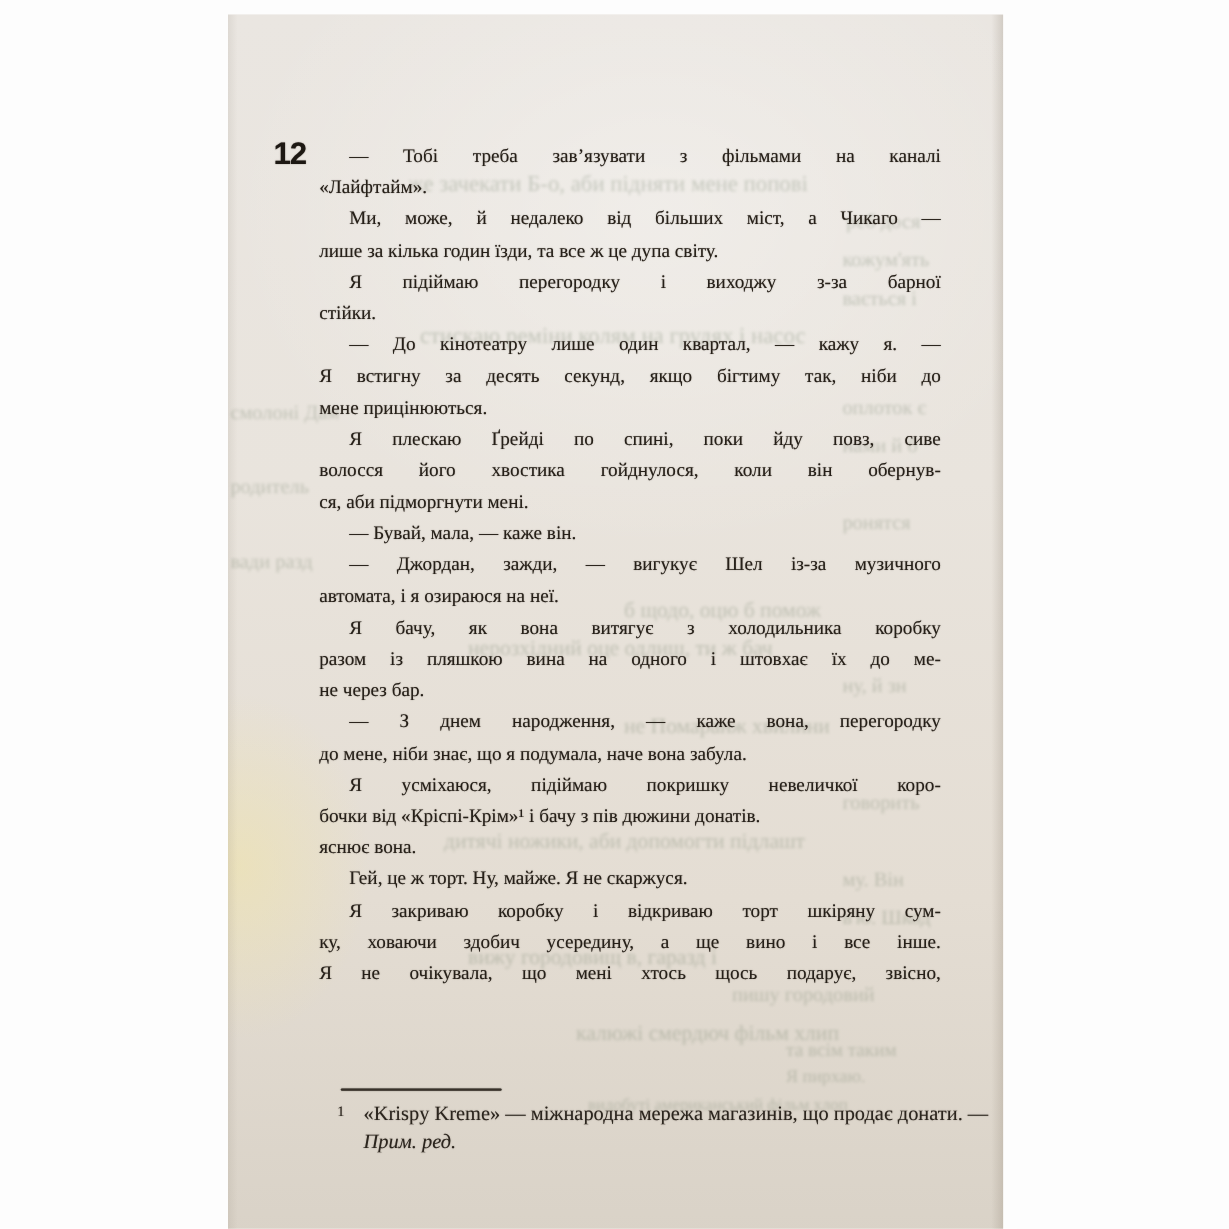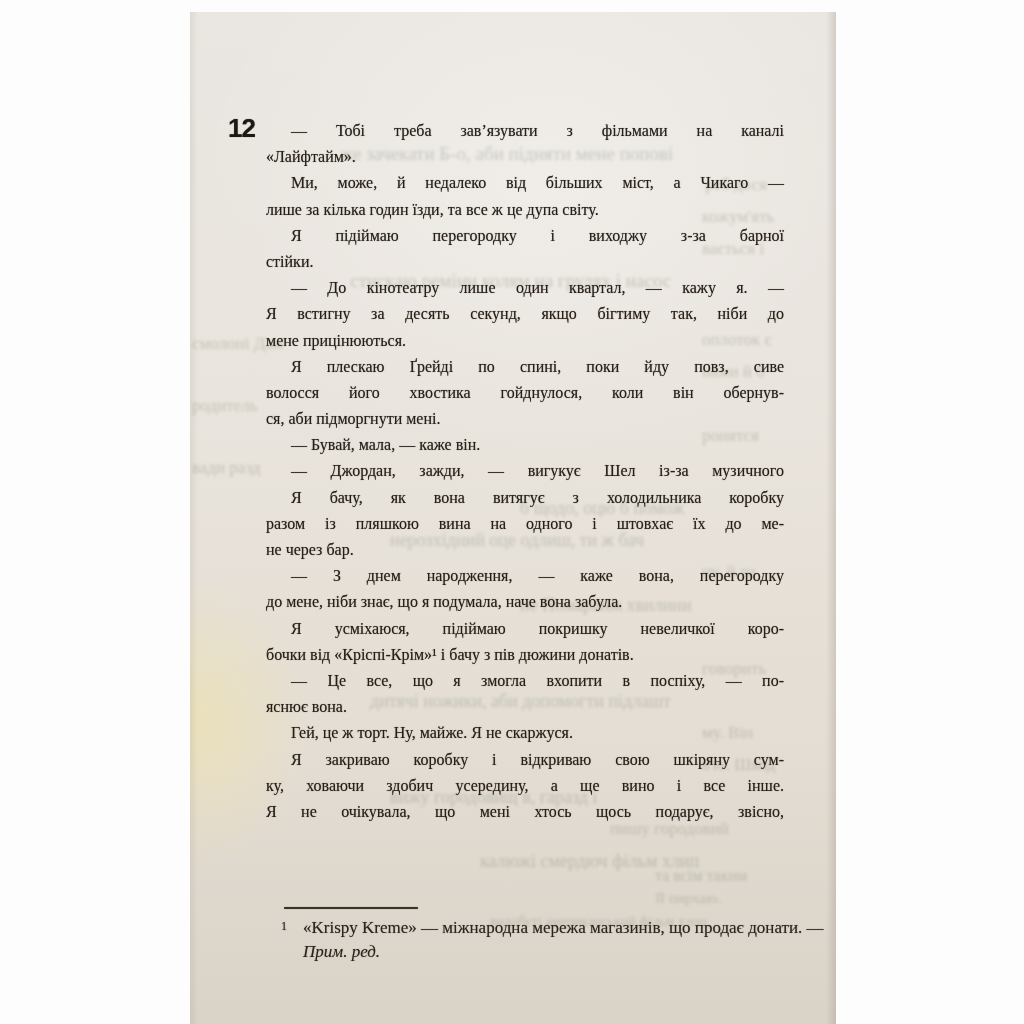--- a/index.html
+++ b/index.html
@@ -112,31 +112,31 @@
         <div class="line ind jl">Я підіймаю перегородку і виходжу з-за барної</div>
         <div class="line">стійки.</div>
         <div class="line ind jl">— До кінотеатру лише один квартал, — кажу я. —</div>
         <div class="line jl">Я встигну за десять секунд, якщо бігтиму так, ніби до</div>
         <div class="line">мене прицінюються.</div>
         <div class="line ind jl">Я плескаю Ґрейді по спині, поки йду повз, сиве</div>
         <div class="line jl">волосся його хвостика гойднулося, коли він обернув-</div>
         <div class="line">ся, аби підморгнути мені.</div>
         <div class="line ind">— Бувай, мала, — каже він.</div>
         <div class="line ind jl">— Джордан, зажди, — вигукує Шел із-за музичного</div>
+        <div class="line">автомата, і я озираюся на неї.</div>
         <div class="line ind jl">Я бачу, як вона витягує з холодильника коробку</div>
         <div class="line jl">разом із пляшкою вина на одного і штовхає їх до ме-</div>
         <div class="line">не через бар.</div>
         <div class="line ind jl">— З днем народження, — каже вона, перегородку</div>
         <div class="line">до мене, ніби знає, що я подумала, наче вона забула.</div>
         <div class="line ind jl">Я усміхаюся, підіймаю покришку невеличкої коро-</div>
         <div class="line">бочки від «Кріспі-Крім»¹ і бачу з пів дюжини донатів.</div>
-        <div class="line ind jl">— Це все, що я змогла вхопити в поспіху, — по-</div>
         <div class="line">яснює вона.</div>
         <div class="line ind">Гей, це ж торт. Ну, майже. Я не скаржуся.</div>
-        <div class="line ind jl">Я закриваю коробку і відкриваю свою шкіряну сум-</div>
+        <div class="line ind jl">Я закриваю коробку і відкриваю торт шкіряну сум-</div>
         <div class="line jl">ку, ховаючи здобич усередину, а ще вино і все інше.</div>
         <div class="line jl">Я не очікувала, що мені хтось щось подарує, звісно,</div>
       </div>
     <div class="rule"></div>
     <div class="footnote">
       <span class="fnmark">1</span>
       <div class="fnline">«Krispy Kreme» — міжнародна мережа магазинів, що продає донати. —</div>
       <div class="fnline italic">Прим. ред.</div>
     </div>
   </div>

